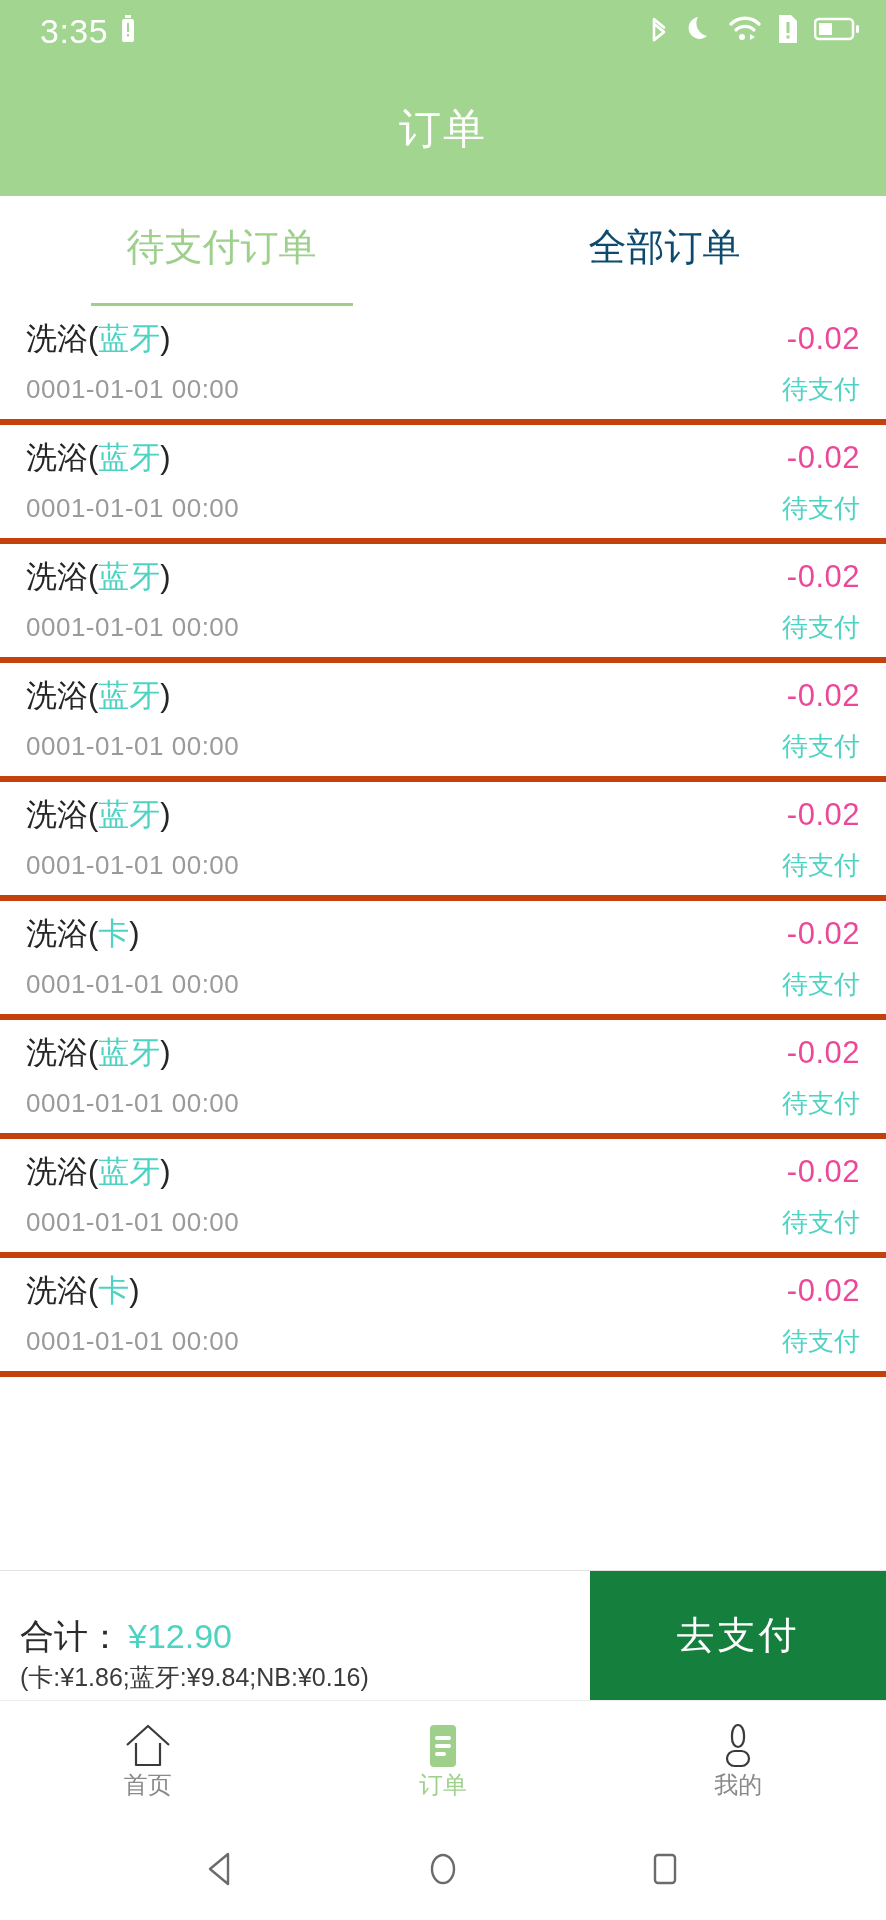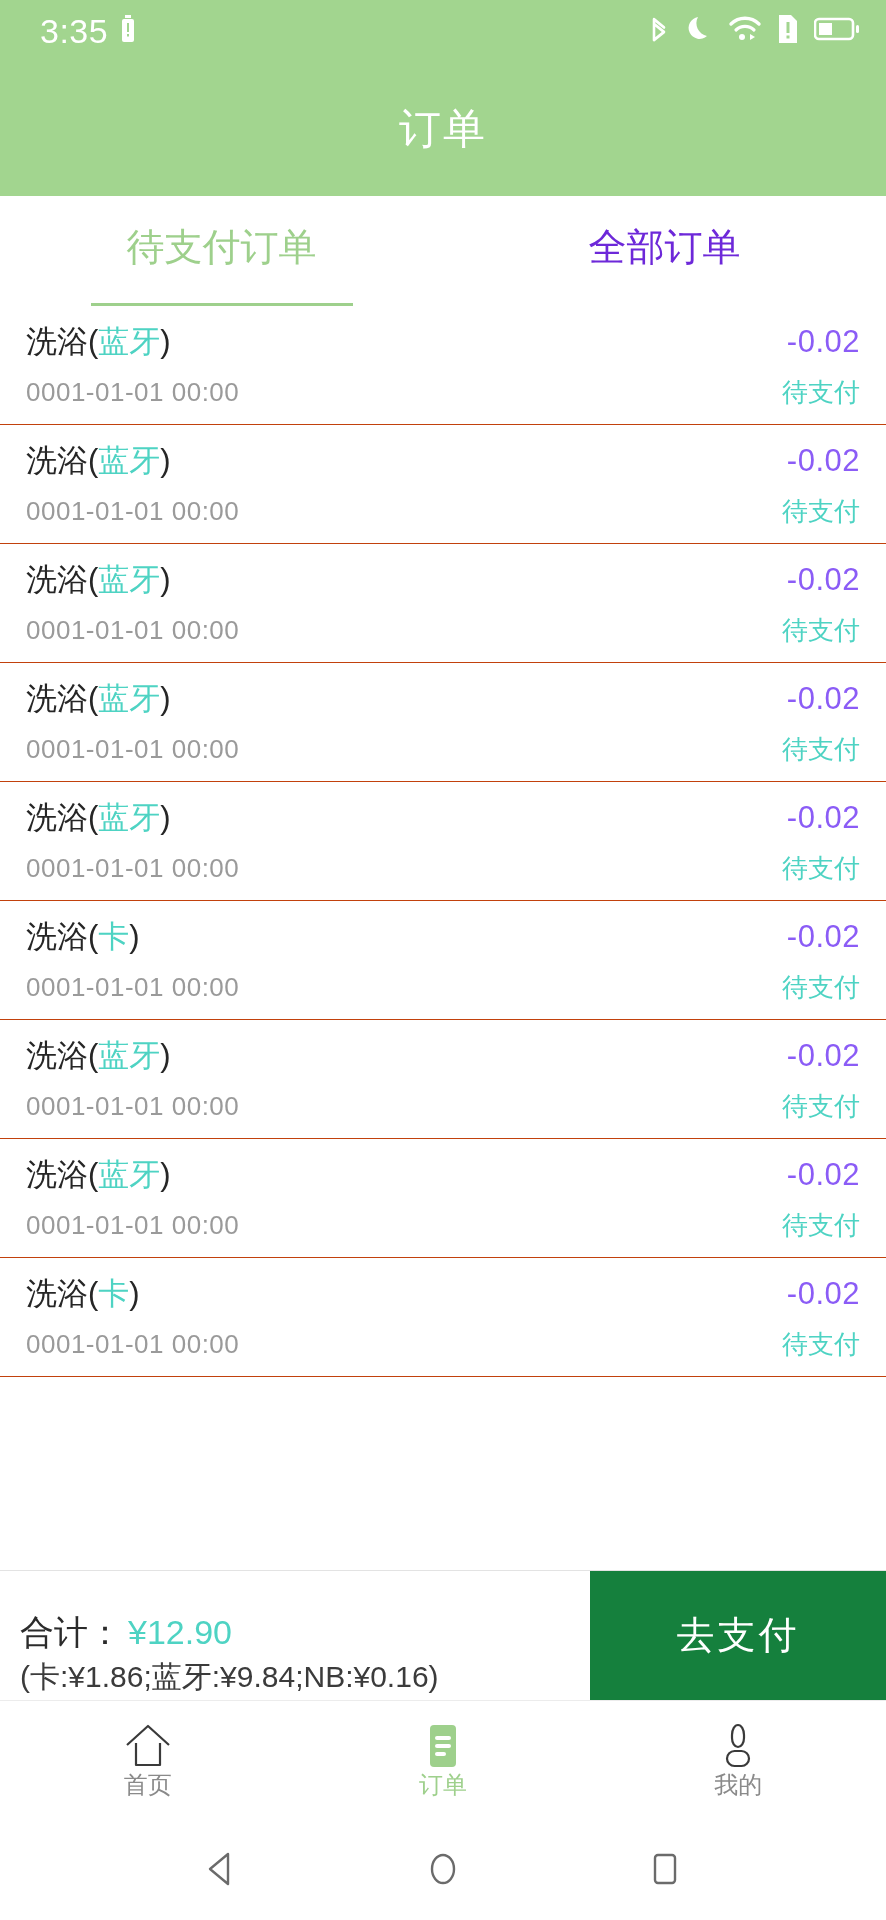--- a/index.html
+++ b/index.html
@@ -42,21 +42,21 @@
   .tabs {
     flex: 0 0 110px;
     display: flex;
     background: #ffffff;
     position: relative;
   }
   .tab {
     flex: 1;
     display: flex; align-items: center; justify-content: center;
     font-size: 38px;
-    color: #6d28d9;
+    color: #0c4a6e;
     position: relative;
     padding-bottom: 8px;
   }
   .tab.active { color: #9ed08c; }
   .tab.active .tab-underline {
     position: absolute;
     bottom: 0px;
     left: 50%; transform: translateX(-50%);
     width: 262px; height: 3px;
     background: #9ed08c;
@@ -68,53 +68,53 @@
     overflow: hidden;
     background: #ffffff;
     position: relative;
   }
   .order-row {
     height: 119px;
     padding: 0 26px;
     display: flex;
     flex-direction: column;
     justify-content: center;
-    border-bottom: 1px solid #c2410c;
+    border-bottom: 6px solid #c2410c;
     background: #fff;
   }
   .row-line {
     display: flex;
     align-items: baseline;
     justify-content: space-between;
   }
   .row-line.top { margin-bottom: 12px; }
   .order-title { font-size: 31px; color: #262626; }
   .order-title .chan { color: #4ed3c3; }
-  .order-amount { font-size: 31px; color: #8b5cf6; letter-spacing: 0.5px; }
+  .order-amount { font-size: 31px; color: #ec4899; letter-spacing: 0.5px; }
   .order-date { font-size: 26px; color: #9a9a9a; letter-spacing: 0.5px; }
   .order-status { font-size: 26px; color: #4ed3c3; }
 
   
   .summary {
     flex: 0 0 130px;
     display: flex;
     border-top: 1px solid #e3e3e3;
     background: #ffffff;
     justify-content: center;
   }
   .summary-info {
     flex: 1 1 auto;
     display: flex;
     flex-direction: column;
     justify-content: center;
     padding-left: 20px;
   }
   .total-line { font-size: 34px; color: #2b2b2b; display: flex; align-items: baseline; }
   .total-amount { color: #4ed3c3; margin-left: 6px; margin-top: 40px; }
-  .breakdown { font-size: 30px; color: #3b3b3b; margin-top: 1px; }
+  .breakdown { font-size: 25px; color: #3b3b3b; margin-top: 1px; }
   .pay-button {
     flex: 0 0 296px;
     background: #15803d;
     color: #ffffff;
     font-size: 38px;
     display: flex; align-items: center; justify-content: center;
     letter-spacing: 3px;
   }
 
   

